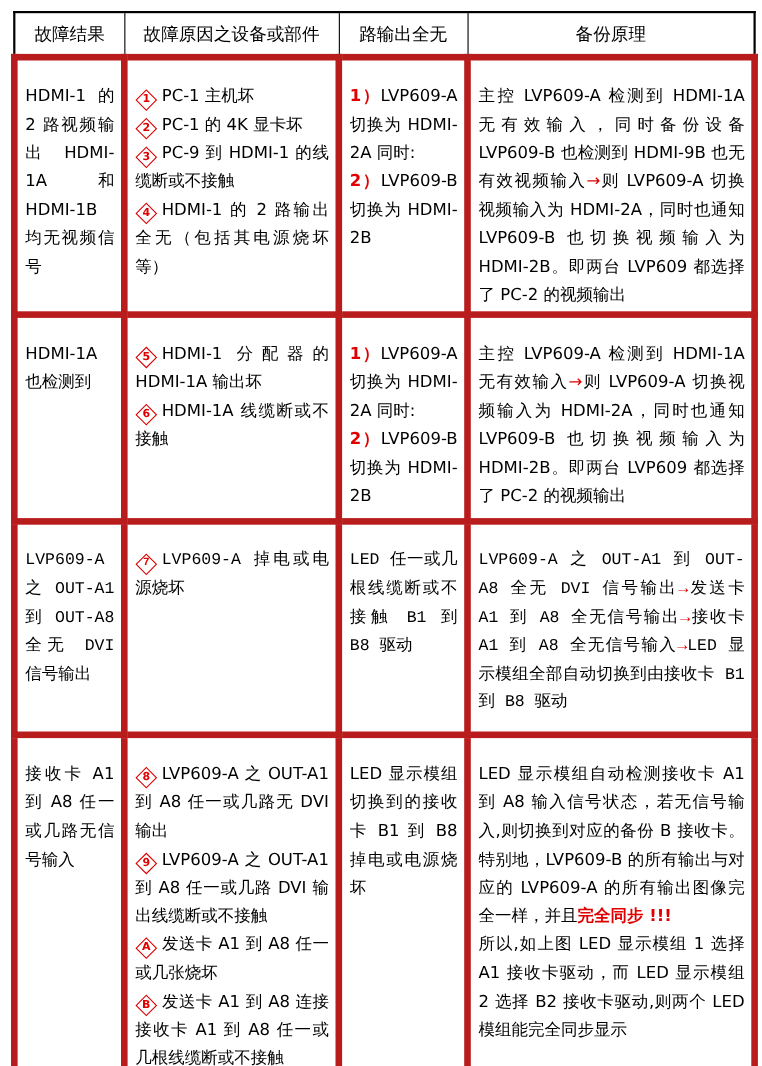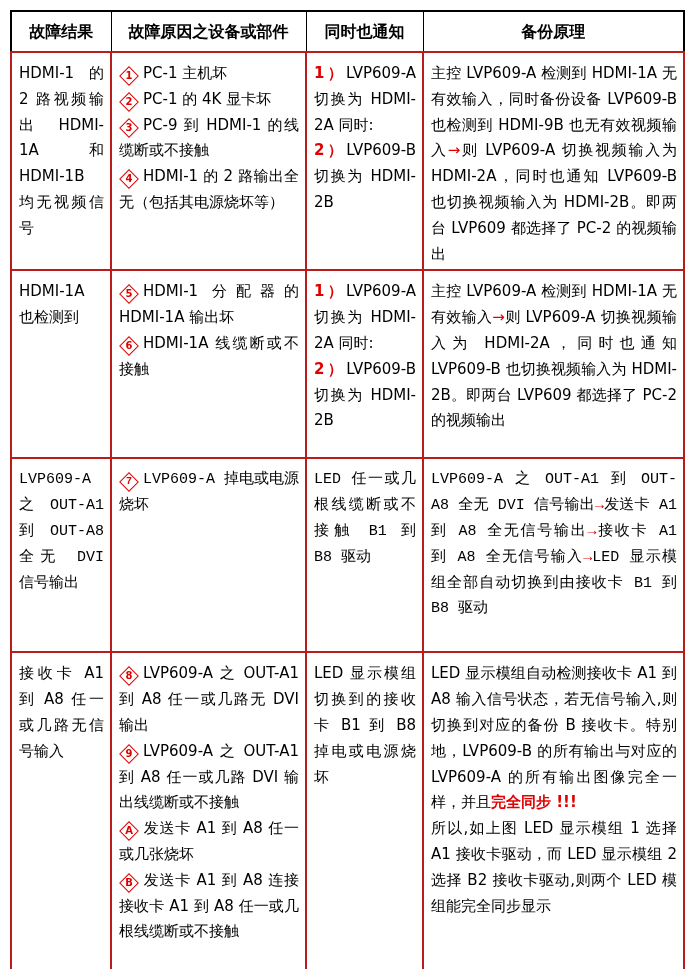--- a/index.html
+++ b/index.html
@@ -15,32 +15,32 @@
   }
   table.fault{
     border-collapse:collapse;
     table-layout:fixed;
     width:673px;
     border:2px solid #000;
   }
   table.fault th{
     border:1px solid #000;
     font-size:16px;
-    font-weight:bold;
+    font-weight:normal;
     text-align:center;
     vertical-align:middle;
     height:41px;
     padding:1px 2px;
     line-height:1.25;
     box-sizing:border-box;
   }
   table.fault td{
-    border:2px solid #b91c1c;
+    border:6px solid #b91c1c;
     vertical-align:top;
-    padding:8px 6px 2px 7px;
+    padding:20px 6px 2px 7px;
     font-size:15px;
     line-height:25.8px;
     text-align:justify;
     overflow:hidden;
     box-sizing:border-box;
   }
   .red{color:var(--accent,#e00000);}
   .bold{font-weight:bold;}
   .cause{margin:0;}
   .dm{
@@ -72,21 +72,21 @@
     <colgroup>
       <col style="width:100px">
       <col style="width:195px">
       <col style="width:117px">
       <col style="width:261px">
     </colgroup>
     <thead>
       <tr>
         <th>故障结果</th>
         <th>故障原因之设备或部件</th>
-        <th>同时也通知</th>
+        <th>路输出全无</th>
         <th>备份原理</th>
       </tr>
     </thead>
     <tbody id="tbody">
         <tr style="height: 205px;">
           <td>HDMI-1 的 2 路视频输出 HDMI-1A 和 HDMI-1B 均无视频信号</td>
           <td>
             <div class="cause"><span class="dm"><b>1</b></span><span>PC-1 主机坏</span></div>
             <div class="cause"><span class="dm"><b>2</b></span><span>PC-1 的 4K 显卡坏</span></div>
             <div class="cause"><span class="dm"><b>3</b></span><span>PC-9 到 HDMI-1 的线缆断或不接触</span></div>

